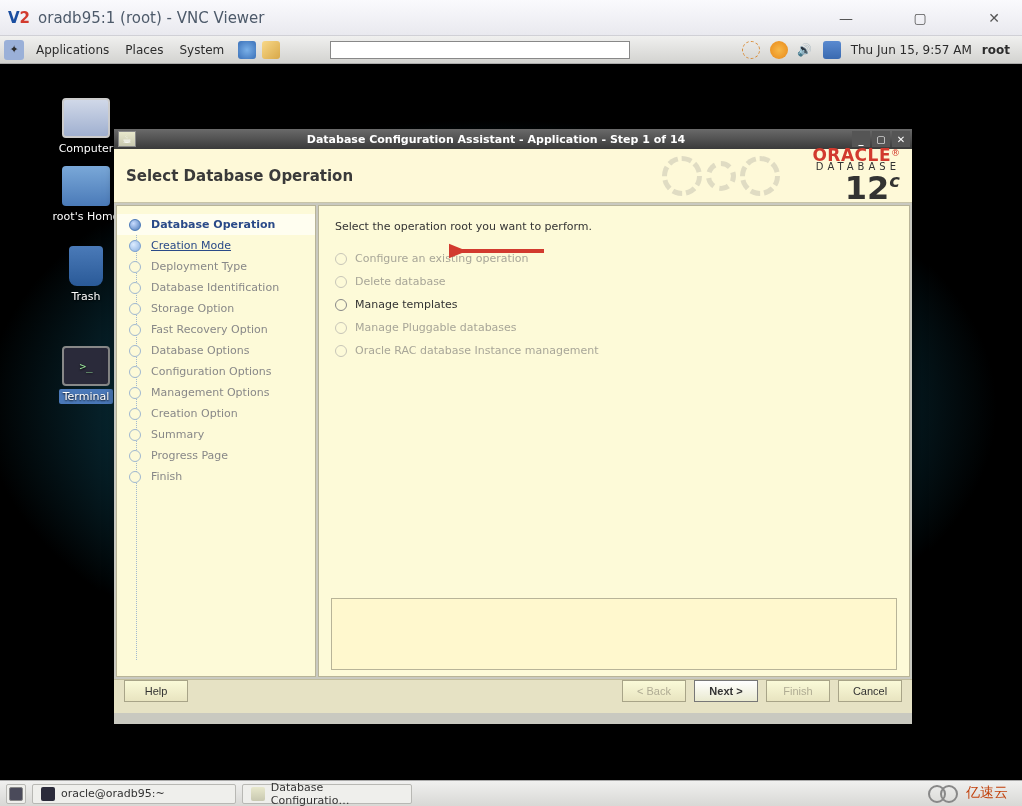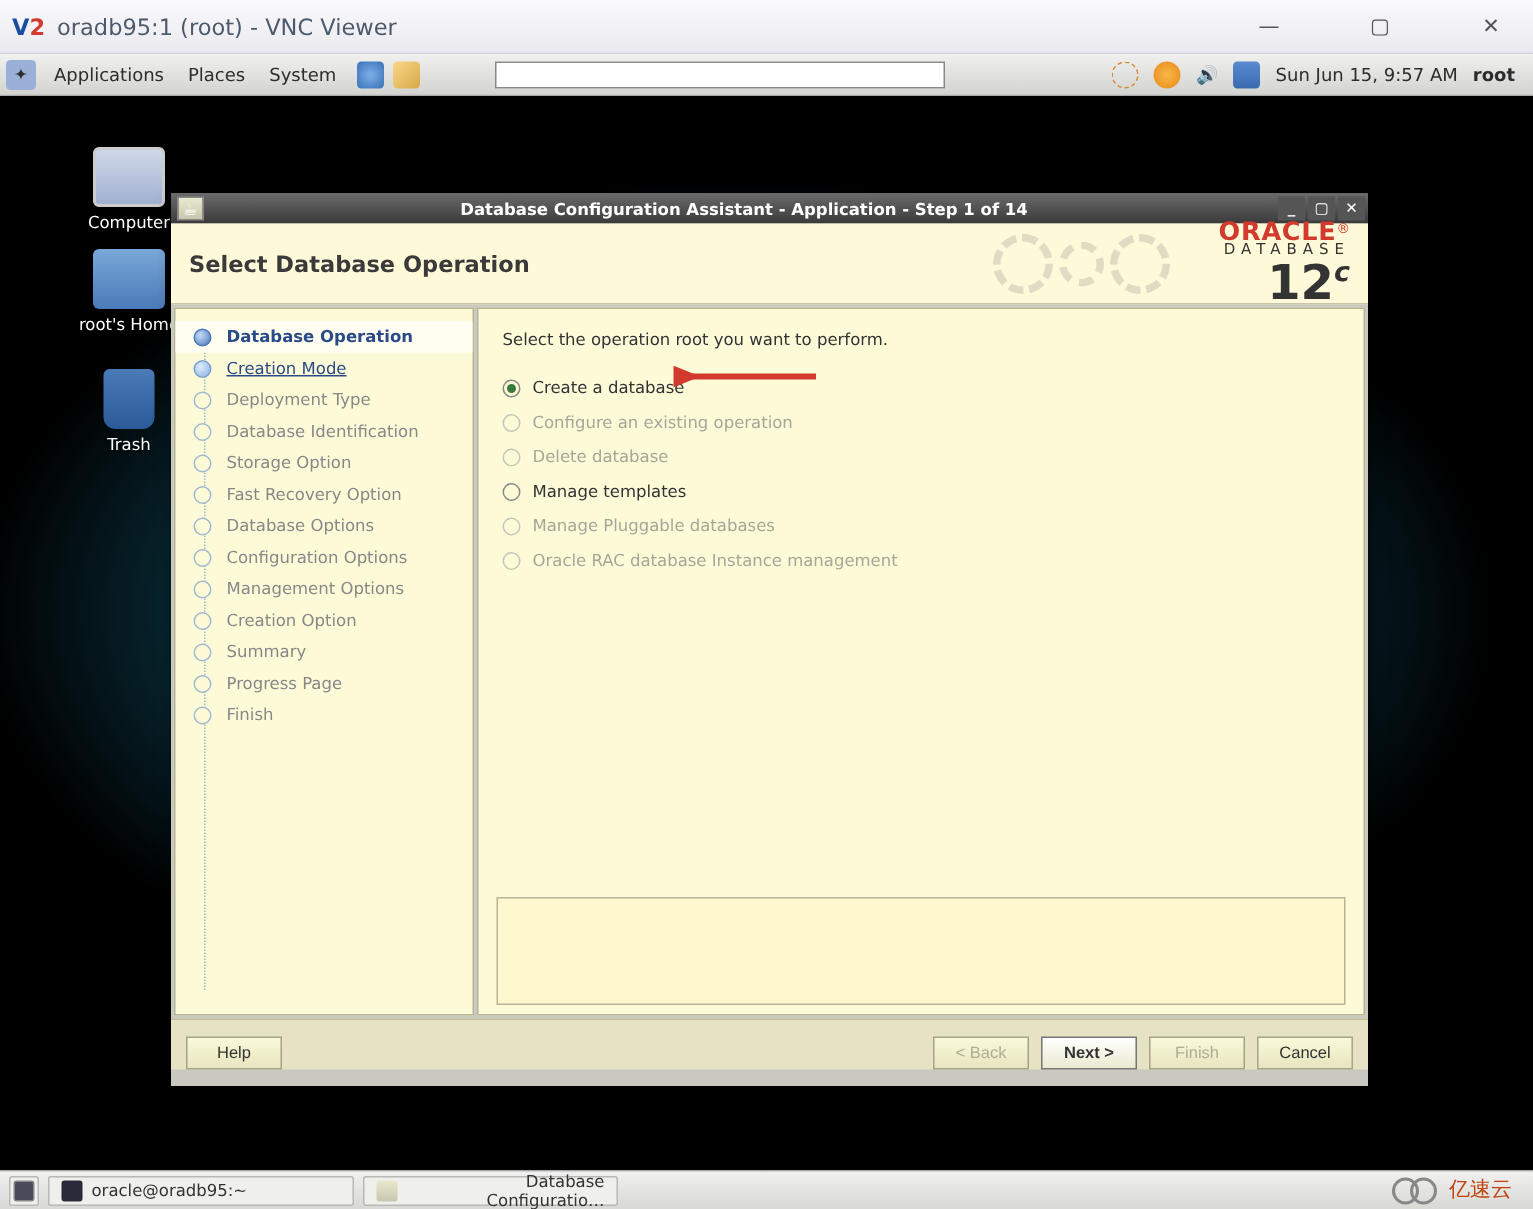--- a/index.html
+++ b/index.html
@@ -239,21 +239,21 @@
     left:12px; right:12px; bottom:6px;
     height: 72px;
     border:1px solid #b8b498;
     background:#fff8ce;
   }
   .dbca-footer {
     height: 34px;
     background:#e6e2c4;
     border-top:1px solid #c0bc9c;
     display:flex;
-    align-items:flex-end;
+    align-items:flex-start;
     padding: 0 10px;
     gap: 8px;
   }
   .btn {
     min-width: 64px;
     height:22px;
     background: linear-gradient(#fafad8,#e8e4c0);
     border:1px solid #a8a488;
     color:#333;
     font-size:11px;
@@ -328,37 +328,41 @@
   <span class="panel-item">System</span>
   <span class="tray-icon" style="background:radial-gradient(circle,#7ab0e8,#3a70b8);margin-left:6px;"></span>
   <span class="tray-icon" style="background:linear-gradient(135deg,#f8d888,#d8a848);margin-left:6px;"></span>
   <div class="search-slot"></div>
   <div class="panel-spacer"></div>
   <div class="panel-right">
     <span class="tray-icon" style="border:1px dashed #d88830;border-radius:50%;"></span>
     <span class="tray-icon" style="background:radial-gradient(circle,#f8b848,#e88818);border-radius:50%;"></span>
     <span style="color:#666;">🔊</span>
     <span class="tray-icon" style="background:linear-gradient(#5a8ad0,#3a6ab0);"></span>
-    <span>Sun Jun 15,  9:57 AM</span>
+    <span>Thu Jun 15,  9:57 AM</span>
     <span style="font-weight:bold;">root</span>
   </div>
 </div>
 
 <div class="desktop">
   <div class="desk-icon ci-computer" style="left:46px;top:34px;">
     <div class="icon-box"></div>
     <span>Computer</span>
   </div>
   <div class="desk-icon ci-home" style="left:46px;top:102px;">
     <div class="icon-box"></div>
     <span>root's Home</span>
   </div>
   <div class="desk-icon ci-trash" style="left:46px;top:182px;">
     <div class="icon-box"></div>
     <span>Trash</span>
+  </div>
+  <div class="desk-icon ci-terminal" style="left:46px;top:282px;">
+    <div class="icon-box"></div>
+    <span class="label-sel">Terminal</span>
   </div>
 
   <div class="dbca-window">
     <div class="dbca-titlebar">
       <span class="java-cup">☕</span>
       <span class="dbca-title">Database Configuration Assistant - Application - Step 1 of 14</span>
       <div class="dbca-win-ctrls">
         <span class="dbca-win-ctrl">_</span>
         <span class="dbca-win-ctrl">▢</span>
         <span class="dbca-win-ctrl">✕</span>
@@ -430,24 +434,20 @@
             <span class="sb-bullet"></span>
             <span>Progress Page</span>
           </div>
         <div class="sb-item">
             <span class="sb-bullet"></span>
             <span>Finish</span>
           </div>
       </div>
       <div class="dbca-main">
         <div class="main-prompt">Select the operation root you want to perform.</div>
-        <label class="opt">
-            <span class="radio sel"></span>
-            <span>Create a database</span>
-          </label>
         <label class="opt disabled">
             <span class="radio"></span>
             <span>Configure an existing operation</span>
           </label>
         <label class="opt disabled">
             <span class="radio"></span>
             <span>Delete database</span>
           </label>
         <label class="opt">
             <span class="radio"></span>
@@ -496,21 +496,21 @@
 </div>
 
 <div class="taskbar">
   <div class="task-btn show-desk">
     <span class="ico" style="background:#4a4a5a;border:1px solid #888;"></span>
   </div>
   <div class="task-btn" style="width:204px;">
     <span class="ico" style="background:#2a2a3a;"></span>
     <span>oracle@oradb95:~</span>
   </div>
-  <div class="task-btn" style="width:170px;text-align:right;">
+  <div class="task-btn" style="width:170px;">
     <span class="ico" style="background:linear-gradient(#e8e8cc,#c8c8b0);"></span>
     <span>Database Configuratio…</span>
   </div>
 </div>
 
 <div class="watermark">
   <span class="wm-logo"></span>
   <span>亿速云</span>
 </div>
 

